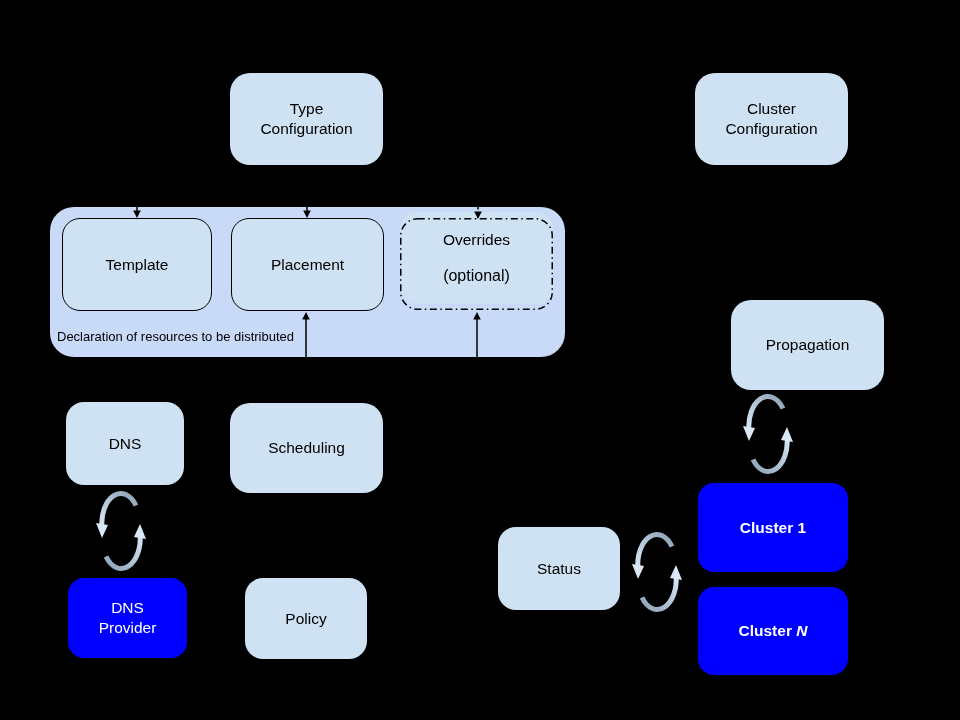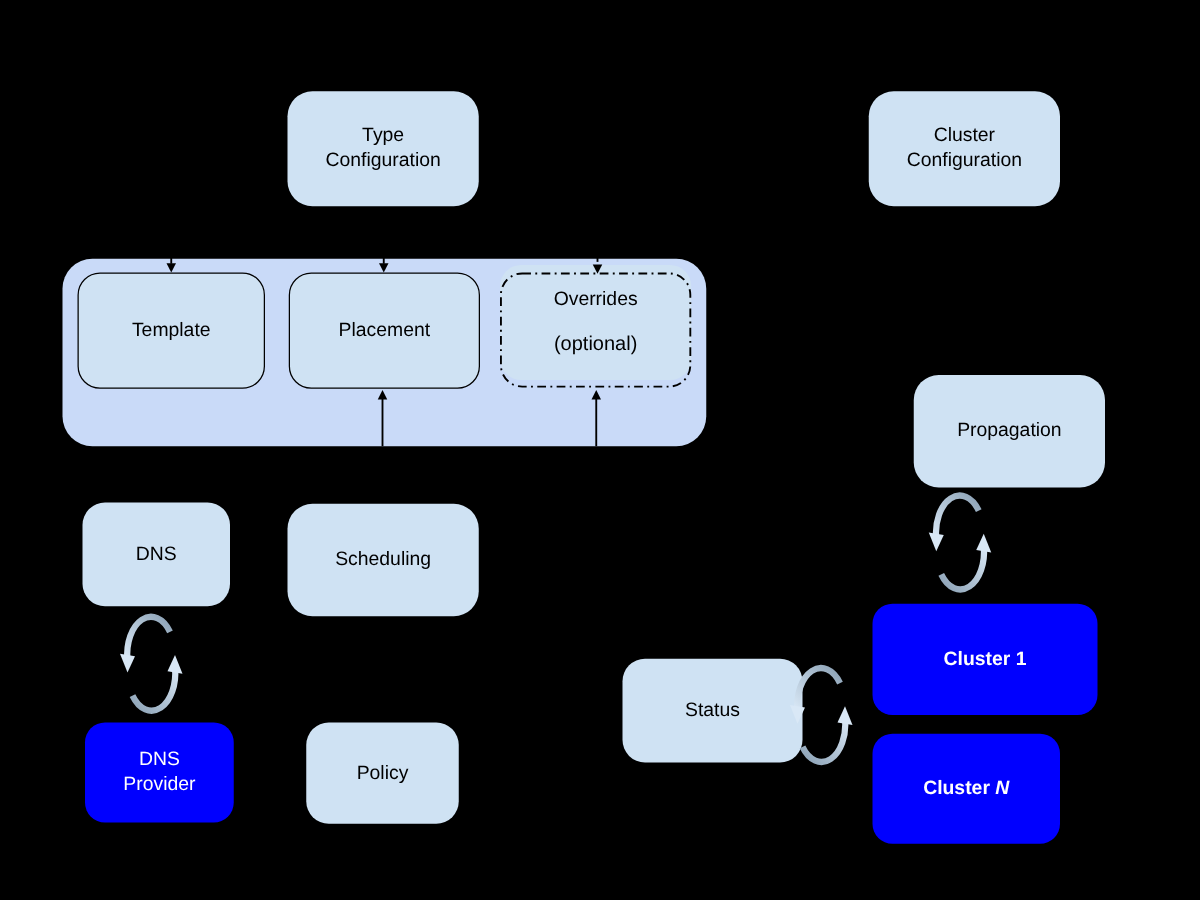--- a/index.html
+++ b/index.html
@@ -53,20 +53,21 @@
 
   <div class="box inner" style="left:62px;top:218px;width:150px;height:93px;">
     <span class="lbl">Template</span>
   </div>
 
   <div class="box" style="left:400px;top:212px;width:153px;height:92px;background:#cfe2f3;border-radius:17px;flex-direction:column;">
     <span class="lbl">Overrides</span>
     <span class="sub">(optional)</span>
   </div>
 
+  <div class="caption" style="left:57px;top:329px;">Declaration of resources to be distributed</div>
 
   <div class="box light" style="left:66px;top:402px;width:118px;height:83px;border-radius:18px;">
     <span class="lbl">DNS</span>
   </div>
 
   <div class="box light" style="left:230px;top:403px;width:153px;height:90px;">
     <span class="lbl">Scheduling</span>
   </div>
 
   <div class="box light" style="left:731px;top:300px;width:153px;height:90px;">
@@ -75,25 +76,25 @@
 
   <div class="box blue" style="left:68px;top:578px;width:119px;height:80px;">
     <span class="lbl">DNS
 Provider</span>
   </div>
 
   <div class="box light" style="left:245px;top:578px;width:122px;height:81px;border-radius:18px;">
     <span class="lbl">Policy</span>
   </div>
 
-  <div class="box light" style="left:498px;top:527px;width:144px;height:83px;border-radius:18px;">
+  <div class="box light" style="left:498px;top:527px;width:122px;height:83px;border-radius:18px;">
     <span class="lbl">Status</span>
   </div>
 
-  <div class="box blue bold" style="left:698px;top:483px;width:180px;height:89px;">
+  <div class="box blue bold" style="left:698px;top:483px;width:150px;height:89px;">
     <span class="lbl">Cluster 1</span>
   </div>
 
   <div class="box blue bold" style="left:698px;top:587px;width:150px;height:88px;">
     <span><span>Cluster </span><span class="italic">N</span></span>
   </div>
 
   <svg class="overlay" viewBox="0 0 960 720">
     <defs>
       <linearGradient id="gradT" x1="1" y1="0" x2="0" y2="1">

